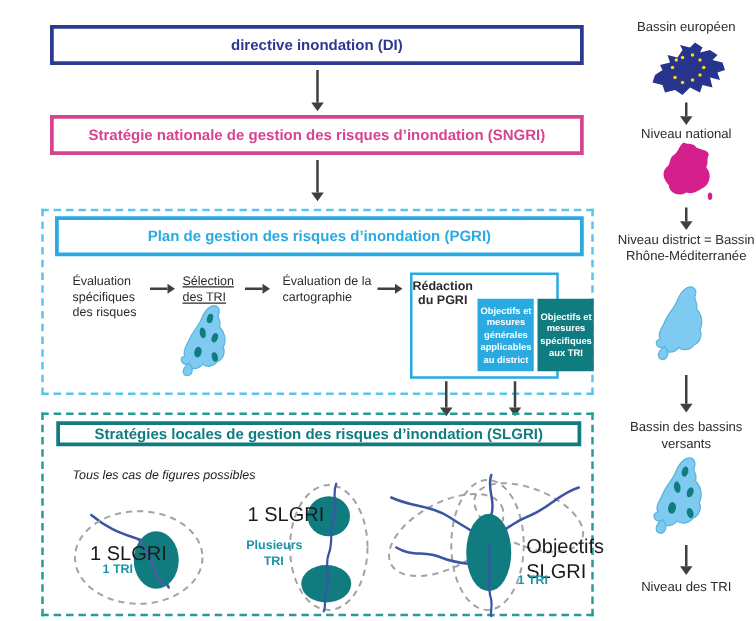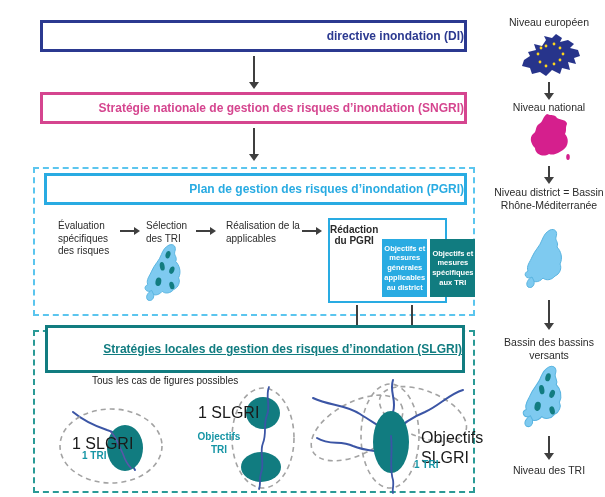--- a/index.html
+++ b/index.html
@@ -6,26 +6,26 @@
     --dark-blue:#2b3990; --pink:#d5458f; --cyan:#29abe2; --teal:#117c80;
     --teal-text:#1695a5; --map-blue:#7ecaf0; --map-stroke:#5ab4e0;
     --river-blue:#3b55a5; --magenta:#d51f8d; --europe-blue:#27348b;
     --star-yellow:#fdd51d; --text-dark:#2b2b2b; --arrow:#3f3f3f;
     --dash-cyan:#5bc5ee; --dash-teal:#2a9a96; --dash-gray:#a3a3a3;
   }
   *{margin:0;padding:0;box-sizing:border-box;}
   body{font-family:"Liberation Sans",sans-serif;background:#fff;}
   #stage{position:relative;width:605px;height:497px;background:#fff;overflow:hidden;}
 
-  .banner{position:absolute;background:#fff;display:flex;align-items:center;justify-content:flex-end;
+  .banner{position:absolute;background:#fff;display:flex;align-items:center;justify-content:center;
           font-weight:bold;font-size:12px;text-align:center;}
   #di-box{left:40px;top:20px;width:427px;height:32px;border:3px solid var(--dark-blue);color:var(--dark-blue);}
   #sngri-box{left:40px;top:92px;width:427px;height:32px;border:3px solid var(--pink);color:var(--pink);}
   #pgri-header{left:44px;top:173px;width:423px;height:32px;border:3px solid var(--cyan);color:var(--cyan);}
-  #slgri-header{left:45px;top:325px;width:420px;height:48px;border:3px solid var(--teal);color:var(--teal);text-decoration:underline;}
+  #slgri-header{left:45px;top:337px;width:420px;height:20px;border:3px solid var(--teal);color:var(--teal);}
 
   .region{position:absolute;}
   #pgri-region{left:33px;top:167px;width:442px;height:149px;border:2px dashed var(--dash-cyan);}
   #slgri-region{left:33px;top:330px;width:442px;height:163px;border:2px dashed var(--dash-teal);}
 
   .varrow{position:absolute;width:12px;display:flex;flex-direction:column;align-items:center;}
   .varrow .shaft{width:2px;flex:1;background:var(--arrow);}
   .varrow .head{width:0;height:0;border-left:5px solid transparent;border-right:5px solid transparent;
                 border-top:7px solid var(--arrow);}
   .harrow{position:absolute;height:10px;display:flex;align-items:center;}
@@ -37,21 +37,21 @@
 
   #redaction-box{position:absolute;left:328px;top:218px;width:119px;height:85px;border:2px solid var(--cyan);
                  background:#fff;display:flex;flex-direction:row;}
   #redaction-title{font-size:10px;font-weight:bold;color:var(--text-dark);text-align:center;padding:4px 0 3px;}
   #redaction-row{display:flex;gap:3px;padding:0 4px 4px;flex:1;margin-top:19px;}
   .objective{flex:1;color:#fff;font-size:7.5px;font-weight:bold;text-align:center;line-height:1.3;
              display:flex;align-items:center;justify-content:center;padding:2px;}
   #objective-general{background:var(--cyan);}
   #objective-specific{background:var(--teal);}
 
-  .caption-italic{position:absolute;font-size:10px;color:#222;margin-left:34px;}
+  .caption-italic{position:absolute;font-style:italic;font-size:10px;color:#222;}
 
   .case-label-dark{position:absolute;font-size:16px;font-weight:normal;color:#1a1a1a;line-height:1.25;}
   .case-label-teal{position:absolute;font-size:10px;font-weight:bold;color:var(--teal-text);line-height:1.25;}
 
   .dashed-ellipse{fill:none;stroke:var(--dash-gray);stroke-width:1.6;stroke-dasharray:5 4;}
   .teal-blob{fill:var(--teal);}
   .river{fill:none;stroke:var(--river-blue);stroke-width:2;stroke-linecap:round;}
   .map-blob{fill:var(--map-blue);stroke:var(--map-stroke);stroke-width:1;}
   .tri-dot{fill:var(--teal);}
   .europe-blob{fill:var(--europe-blue);}
@@ -88,26 +88,26 @@
 
   <div class="banner" id="pgri-header">
     <span>Plan de gestion des risques d’inondation (PGRI)</span>
   </div>
 
   <div class="step" style="left:58px;top:220px;width:64px;">Évaluation spécifiques des risques</div>
   <div class="harrow" style="left:120px;top:226px;width:20px;">
     <div class="shaft"></div>
     <div class="head"></div>
   </div>
-  <div class="step" style="left:146px;top:220px;width:50px;">Sélection des TRI</div>
+  <div class="step" style="left:146px;top:220px;width:50px;text-decoration:underline;">Sélection des TRI</div>
   <div class="harrow" style="left:196px;top:226px;width:20px;">
     <div class="shaft"></div>
     <div class="head"></div>
   </div>
-  <div class="step" style="left:226px;top:220px;width:78px;">Réalisation de la applicables</div>
+  <div class="step" style="left:226px;top:220px;width:78px;">Évaluation de la cartographie</div>
   <div class="harrow" style="left:302px;top:226px;width:20px;">
     <div class="shaft"></div>
     <div class="head"></div>
   </div>
 
   <svg class="svg-abs" style="left:142px;top:243px;" width="52" height="62" viewBox="0 0 54 64">
     <path class="map-blob" d="M28,2 C33,0 36,4 34,9 C33,13 37,14 35,19 C39,23 41,30 38,36 C40,40 38,46 33,48 C30,52 24,53 21,50 C17,55 10,55 9,50 C3,51 1,45 6,43 C4,38 8,34 10,29 C13,22 18,18 20,12 C22,7 24,4 28,2 Z"></path>
     <path class="map-blob" d="M10,49 C6,51 3,56 6,59 C10,61 13,57 12,53 Z"></path>
     <ellipse class="tri-dot" cx="27" cy="12" rx="2.5" ry="4" transform="rotate(15 27 12)"></ellipse>
     <ellipse class="tri-dot" cx="21" cy="24" rx="2.5" ry="4.5" transform="rotate(-10 21 24)"></ellipse>
@@ -150,37 +150,37 @@
   <div class="case-label-dark" style="left:72px;top:434px;">1 SLGRI</div>
   <div class="case-label-teal" style="left:82px;top:450px;">1 TRI</div>
 
   <svg class="svg-abs" style="left:227px;top:385px;" width="72" height="106" viewBox="0 0 72 106">
     <ellipse class="dashed-ellipse" cx="36" cy="53" rx="31" ry="50"></ellipse>
     <ellipse class="teal-blob" cx="36" cy="28" rx="17" ry="16"></ellipse>
     <ellipse class="teal-blob" cx="34" cy="82" rx="20" ry="15"></ellipse>
     <path class="river" d="M42,2 C38,12 44,20 40,30 C36,40 40,48 36,58 C32,68 38,78 34,88 C32,94 34,100 32,104" style="stroke-width:1.8;"></path>
   </svg>
   <div class="case-label-dark" style="left:198px;top:403px;">1 SLGRI</div>
-  <div class="case-label-teal" style="left:197px;top:431px;width:44px;text-align:center;">Objectifs TRI</div>
+  <div class="case-label-teal" style="left:197px;top:431px;width:44px;text-align:center;">Plusieurs TRI</div>
 
   <svg class="svg-abs" style="left:305px;top:376px;" width="165" height="118" viewBox="0 0 165 118">
     <ellipse class="dashed-ellipse" cx="52" cy="52" rx="50" ry="26" transform="rotate(-28 52 52)"></ellipse>
     <ellipse class="dashed-ellipse" cx="118" cy="38" rx="46" ry="23" transform="rotate(22 118 38)"></ellipse>
     <ellipse class="dashed-ellipse" cx="85" cy="60" rx="29" ry="52"></ellipse>
     <path class="river" d="M8,22 C25,30 40,28 55,38 C70,48 80,52 86,60"></path>
     <path class="river" d="M12,62 C25,70 35,64 48,70 C62,76 74,74 84,78"></path>
     <path class="river" d="M88,4 C84,16 92,24 88,36 C86,44 88,52 86,60"></path>
     <path class="river" d="M158,14 C144,18 134,30 120,36 C105,42 95,50 88,58"></path>
     <ellipse class="teal-blob" cx="86" cy="66" rx="18" ry="31"></ellipse>
     <path class="river" d="M86,60 C88,76 84,92 88,104 C89,110 87,114 88,117" style="stroke-width:1.8;"></path>
   </svg>
   <div class="case-label-dark" style="left:421px;top:428px;width:60px;">Objectifs SLGRI</div>
   <div class="case-label-teal" style="left:414px;top:459px;">1 TRI</div>
 
-  <div class="level-label" style="left:494px;top:16px;width:110px;">Niveau européen</div>
+  <div class="level-label" style="left:494px;top:16px;width:110px;">Bassin européen</div>
 
   <svg class="svg-abs" style="left:516px;top:32px;" width="66" height="48" viewBox="0 0 66 48">
     <path class="europe-blob" d="M8,28 L14,24 L12,20 L20,18 L18,12 L26,14 L30,8 L28,4 L36,6 L40,2 L46,6 L44,10 L52,8 L58,12 L54,16 L62,18 L64,24 L58,26 L60,32 L52,30 L54,38 L46,36 L44,42 L36,38 L30,44 L24,40 L16,42 L14,36 L6,34 Z"></path>
     <circle class="star" cx="30" cy="14" r="1.4"></circle>
       <circle class="star" cx="38" cy="12" r="1.4"></circle>
     <circle class="star" cx="44" cy="16" r="1.4"></circle>
       <circle class="star" cx="47" cy="22" r="1.4"></circle>
     <circle class="star" cx="44" cy="28" r="1.4"></circle>
       <circle class="star" cx="38" cy="32" r="1.4"></circle>
     <circle class="star" cx="30" cy="34" r="1.4"></circle>

